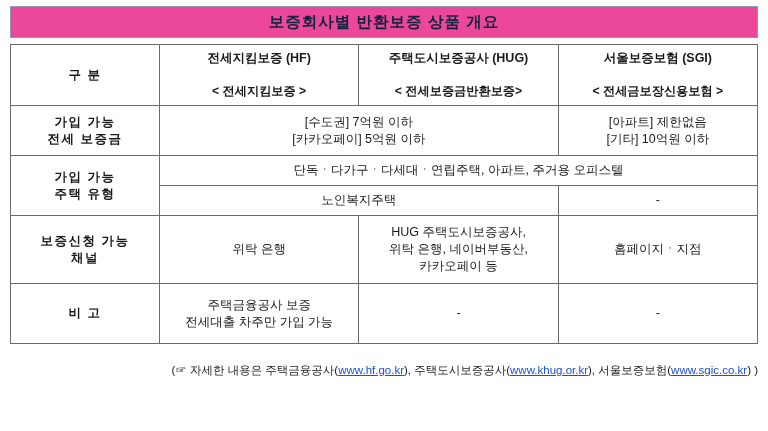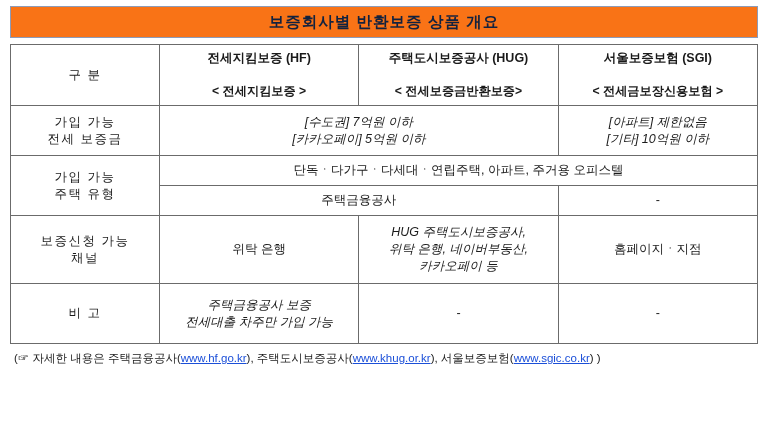--- a/index.html
+++ b/index.html
@@ -15,21 +15,21 @@
     overflow: hidden;
   }
   .page {
     position: relative;
     width: 768px;
     height: 431px;
     box-sizing: border-box;
     padding: 6px 10px 0 10px;
   }
   .title-bar {
-    background: #f97316;
+    background: #ec4899;
     border: 1px solid #8d9bb8;
     height: 30px;
     display: flex;
     align-items: center;
     justify-content: center;
     margin: 0 0 6px 0;
   }
   .title-bar .title-text {
     font-size: 15.5px;
     font-weight: bold;
@@ -45,21 +45,21 @@
   table.main td, table.main th {
     border: 1px solid #6b6b6b;
     text-align: center;
     vertical-align: middle;
     font-size: 12.5px;
     padding: 3px 4px;
     line-height: 1.35;
   }
   .col-label {
     width: 140px;
-    font-weight: normal;
+    font-weight: bold;
     font-size: 13px;
     letter-spacing: 1.5px;
   }
   thead th {
     font-weight: bold;
     font-size: 12.8px;
     height: 54px;
   }
   thead th .sub {
     display: block;
@@ -67,27 +67,28 @@
     font-size: 12.2px;
     margin-top: 16px;
   }
   .row-h1 { height: 50px; }
   .row-h2a { height: 30px; }
   .row-h2b { height: 30px; }
   .row-h3 { height: 68px; }
   .row-h4 { height: 60px; margin-left: 48px; }
   .no-bottom-border { border-bottom: 1px dotted #8a8a8a; }
   .lbl-two-line span { display: block; }
-  .cell-line { display: block; font-style: italic; }
+  .cell-line { display: block; }
   .footer {
-    margin-top: 6px;
+    margin-top: 18px;
     font-size: 11.5px;
     color: #1a1a1a;
     padding-left: 4px;
     line-height: 1.4;
+    text-align: right;
   }
   .footer a {
     color: #1b4fd8;
     text-decoration: underline;
   }
   .center-dash { font-size: 13px; }
 </style>
 </head>
 <body>
 
@@ -133,21 +134,21 @@
       </tr>
 
       <tr class="row-h2a">
         <td class="col-label lbl-two-line" rowspan="2">
           <span>가입 가능</span>
           <span>주택 유형</span>
         </td>
         <td colspan="3" class="no-bottom-border">단독ㆍ다가구ㆍ다세대ㆍ연립주택,  아파트,  주거용 오피스텔</td>
       </tr>
       <tr class="row-h2b">
-        <td colspan="2">주택금융공사</td>
+        <td colspan="2">노인복지주택</td>
         <td class="center-dash">-</td>
       </tr>
 
       <tr class="row-h3">
         <td class="col-label lbl-two-line">
           <span>보증신청 가능</span>
           <span>채널</span>
         </td>
         <td>위탁 은행</td>
         <td>

